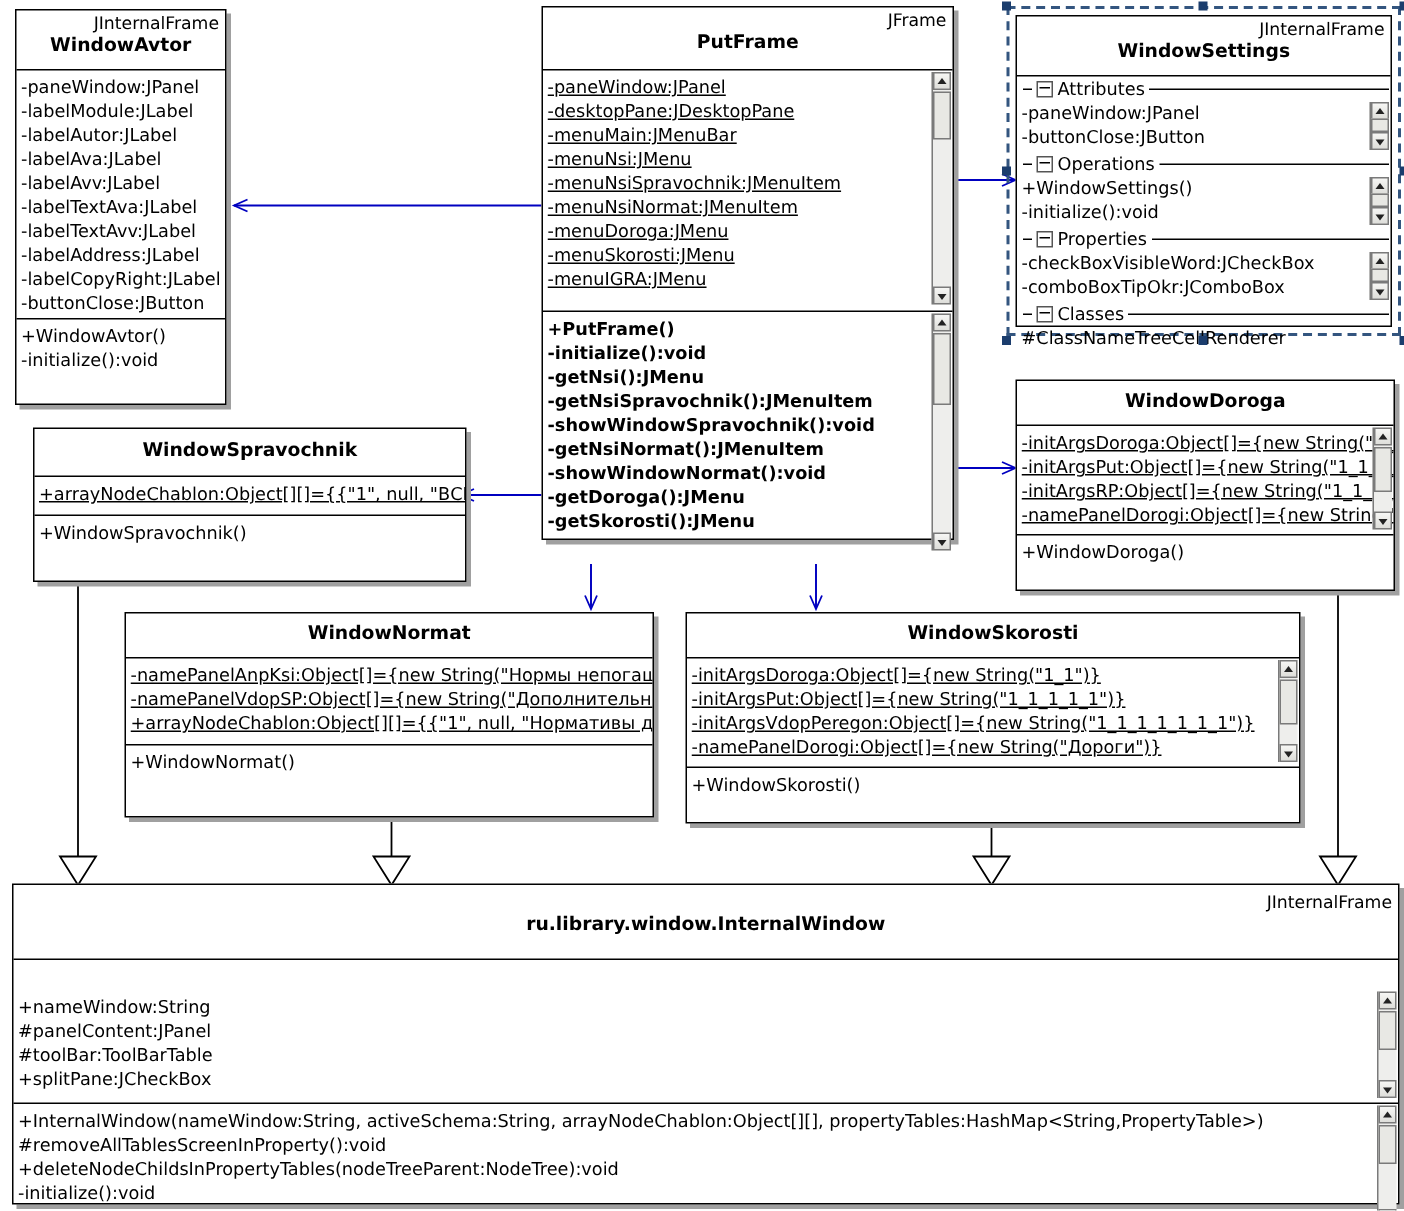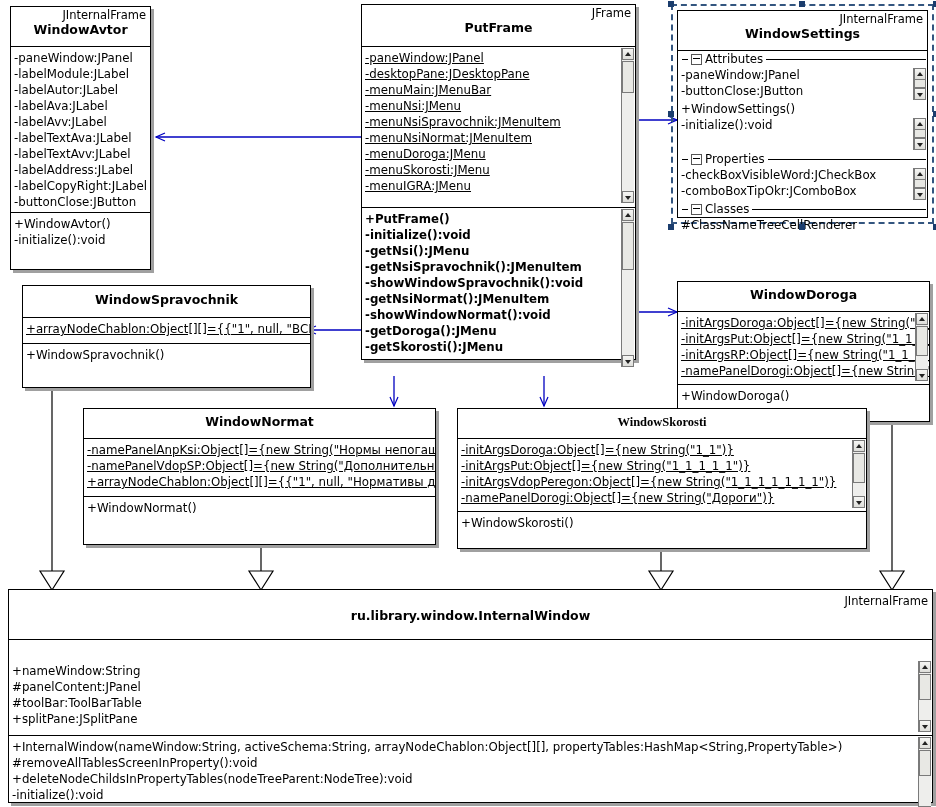--- a/index.html
+++ b/index.html
@@ -311,20 +311,26 @@
       <div class="member">-paneWindow:JPanel</div>
       <div class="member">-buttonClose:JButton</div>
       <div class="vscroll" style="top:17px; height:32px;">
         <div class="sbtn up"></div>
         <div class="thumb" style="top:11px; height:9px;"></div>
         <div class="sbtn down"></div>
       </div>
     </div>
 
     <div class="compartment" style="height:50px; padding-top:0;">
+      <div class="grouphdr">
+        <span class="gtick"></span>
+        <span class="gbox"></span>
+        <span class="glabel">Operations</span>
+        <span class="gline"></span>
+      </div>
       <div class="member">+WindowSettings()</div>
       <div class="member">-initialize():void</div>
       <div class="vscroll" style="top:17px; height:32px;">
         <div class="sbtn up"></div>
         <div class="thumb" style="top:11px; height:9px;"></div>
         <div class="sbtn down"></div>
       </div>
     </div>
 
     <div class="compartment" style="height:50px; padding-top:0;">
@@ -356,21 +362,21 @@
 
   <div class="handle" style="left:664px; top:1px;"></div>
   <div class="handle" style="left:795px; top:1px;"></div>
   <div class="handle" style="left:929px; top:1px;"></div>
   <div class="handle" style="left:664px; top:111px;"></div>
   <div class="handle" style="left:929px; top:111px;"></div>
   <div class="handle" style="left:664px; top:224px;"></div>
   <div class="handle" style="left:795px; top:224px;"></div>
   <div class="handle" style="left:929px; top:224px;"></div>
 
-  <div class="umlbox" style="left:673px; top:253px; width:253px; height:141px;margin-top:28px;">
+  <div class="umlbox" style="left:673px; top:253px; width:253px; height:141px;">
     <div class="hdr" style="height:30px; padding-top:5px;">
       <div class="clsname">WindowDoroga</div>
     </div>
     <div class="compartment divided" style="height:73px;">
       <div class="member stat">-initArgsDoroga:Object[]={new String("1_1")}</div>
       <div class="member stat">-initArgsPut:Object[]={new String("1_1_1_1_1")}</div>
       <div class="member stat">-initArgsRP:Object[]={new String("1_1_2_1")}</div>
       <div class="member stat">-namePanelDorogi:Object[]={new String("Дороги")}</div>
       <div class="vscroll" style="top:1px; height:68px;">
         <div class="sbtn up"></div>
@@ -403,21 +409,21 @@
       <div class="member stat">-namePanelAnpKsi:Object[]={new String("Нормы непогашенного ускорения")}</div>
       <div class="member stat">-namePanelVdopSP:Object[]={new String("Дополнительные нормативы")}</div>
       <div class="member stat">+arrayNodeChablon:Object[][]={{"1", null, "Нормативы для ВСП", null}}</div>
     </div>
     <div class="compartment" style="height:47px;">
       <div class="member">+WindowNormat()</div>
     </div>
   </div>
 
   <div class="umlbox" style="left:453px; top:408px; width:410px; height:141px;">
-    <div class="hdr" style="height:30px; padding-top:5px;font-family:Liberation Serif, serif;">
+    <div class="hdr" style="height:30px; padding-top:5px;">
       <div class="clsname">WindowSkorosti</div>
     </div>
     <div class="compartment divided" style="height:73px;">
       <div class="member stat">-initArgsDoroga:Object[]={new String("1_1")}</div>
       <div class="member stat">-initArgsPut:Object[]={new String("1_1_1_1_1")}</div>
       <div class="member stat">-initArgsVdopPeregon:Object[]={new String("1_1_1_1_1_1_1")}</div>
       <div class="member stat">-namePanelDorogi:Object[]={new String("Дороги")}</div>
       <div class="vscroll" style="top:1px; height:68px;">
         <div class="sbtn up"></div>
         <div class="thumb" style="top:13px; height:30px;"></div>
@@ -431,21 +437,21 @@
 
   <div class="umlbox" style="left:4px; top:589px; width:925px; height:214px;">
     <div class="hdr" style="height:50px; padding-top:4px;">
       <div class="stereo">JInternalFrame</div>
       <div class="clsname">ru.library.window.InternalWindow</div>
     </div>
     <div class="compartment divided" style="height:76px;margin-top:20px;">
       <div class="member">+nameWindow:String</div>
       <div class="member">#panelContent:JPanel</div>
       <div class="member">#toolBar:ToolBarTable</div>
-      <div class="member">+splitPane:JSplitPane</div>
+      <div class="member">+splitPane:JCheckBox</div>
       <div class="vscroll" style="top:1px; height:71px;">
         <div class="sbtn up"></div>
         <div class="thumb" style="top:13px; height:26px;"></div>
         <div class="sbtn down"></div>
       </div>
     </div>
     <div class="compartment" style="height:86px;">
       <div class="member">+InternalWindow(nameWindow:String, activeSchema:String, arrayNodeChablon:Object[][], propertyTables:HashMap&lt;String,PropertyTable&gt;)</div>
       <div class="member">#removeAllTablesScreenInProperty():void</div>
       <div class="member">+deleteNodeChildsInPropertyTables(nodeTreeParent:NodeTree):void</div>

